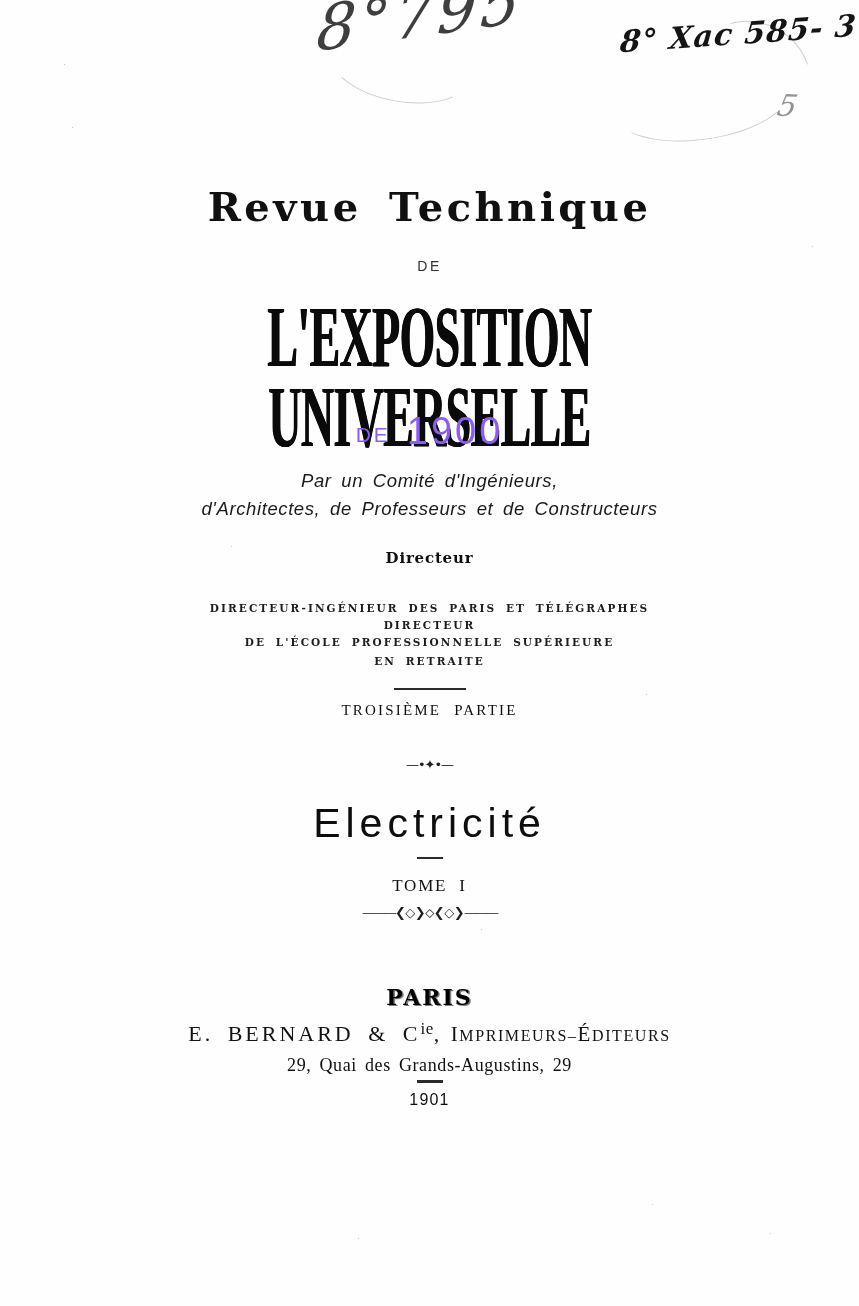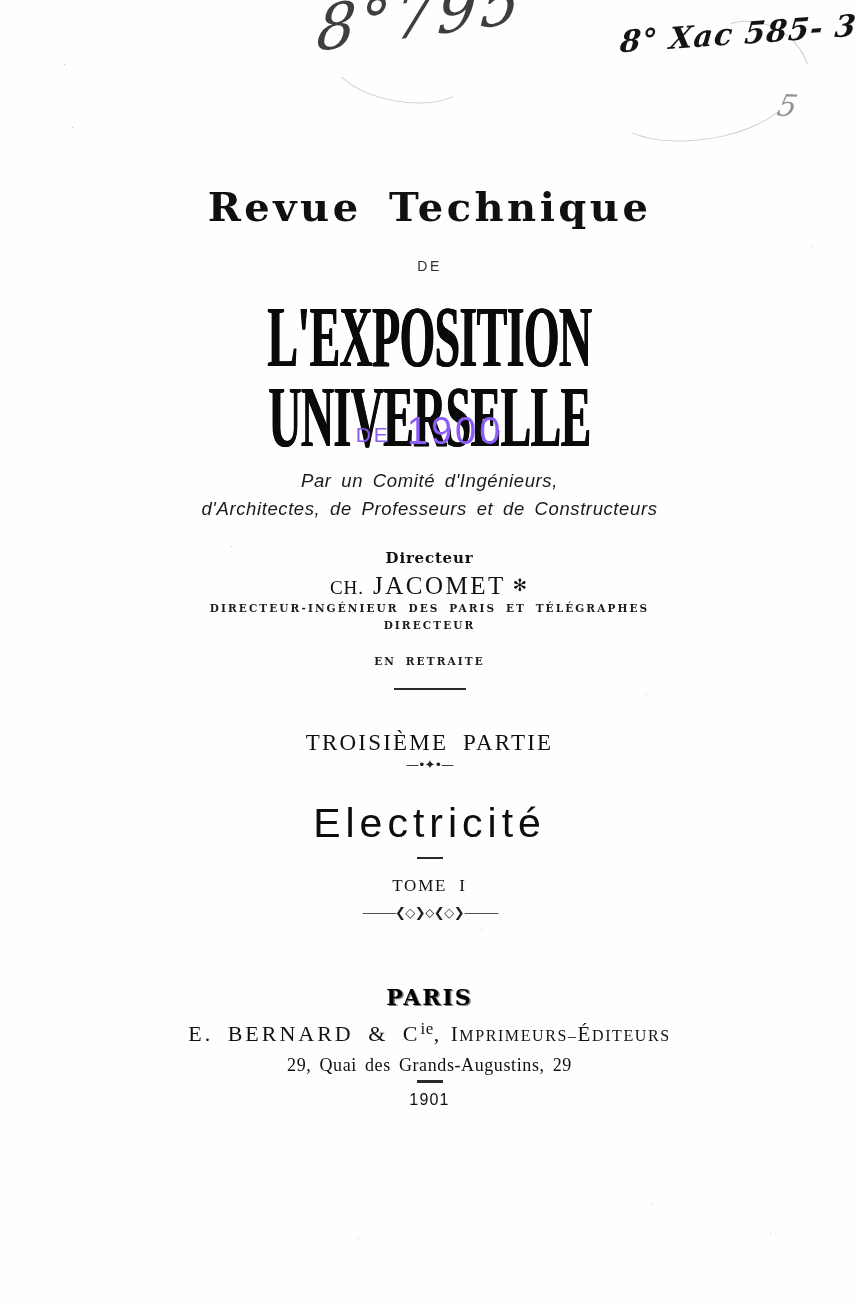--- a/index.html
+++ b/index.html
@@ -175,23 +175,23 @@
     height: 1.6px;
     background: #2a2a2a;
     left: 50%;
     transform: translateX(-50%);
   }
   #rule-above-partie { top: 688px; width: 72px; }
   #rule-under-electricite { top: 857px; width: 26px; height: 2.4px; }
   #rule-above-year { top: 1080px; width: 26px; height: 3px; }
 
   #heading-troisieme-partie {
-    top: 730px;
-    font-family: "Liberation Serif", serif;
-    font-size: 23px;
+    top: 702px;
+    font-family: "Liberation Serif", serif;
+    font-size: 15px;
     letter-spacing: 2.2px;
     word-spacing: 7px;
   }
 
   #ornament-small {
     top: 757px;
     font-size: 13px;
     letter-spacing: -1px;
     color: #222;
     font-family: "DejaVu Sans", sans-serif;
@@ -296,26 +296,24 @@
 
   <div class="center" id="line-de-1900">
     <span class="sm">DE</span><span class="yr">1900</span>
   </div>
 
   <div class="center subtitle" id="subtitle-line-1">Par un Comité d'Ingénieurs,</div>
   <div class="center subtitle" id="subtitle-line-2">d'Architectes, de Professeurs et de Constructeurs</div>
 
   <div class="center" id="label-directeur">Directeur</div>
 
-  <div class="center" id="director-name">
-    <span class="initials">CH.</span><span class="nom">JACOMET</span><span class="rosette">✻</span>
-  </div>
 
   <div class="center credential" id="credential-1">DIRECTEUR-INGÉNIEUR DES PARIS ET TÉLÉGRAPHES</div>
   <div class="center credential" id="credential-2">DIRECTEUR</div>
+  <div class="center credential" id="credential-3">DE L'ÉCOLE PROFESSIONNELLE SUPÉRIEURE</div>
   <div class="center credential" id="credential-4">EN RETRAITE</div>
 
   <div class="rule-thin" id="rule-above-partie"></div>
 
   <div class="center" id="heading-troisieme-partie">TROISIÈME PARTIE</div>
 
   <div class="center" id="ornament-small">—•✦•—</div>
 
   <div class="center" id="heading-electricite">Electricité</div>
 

